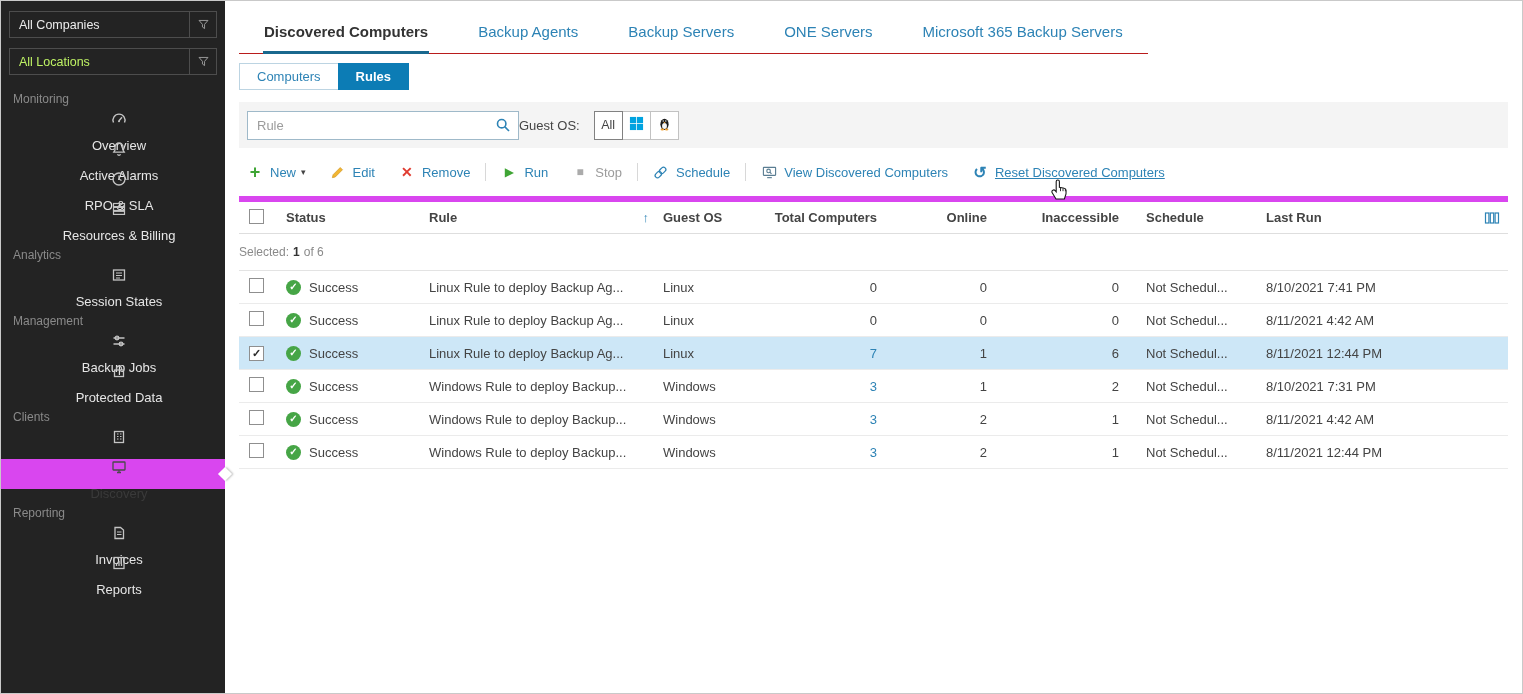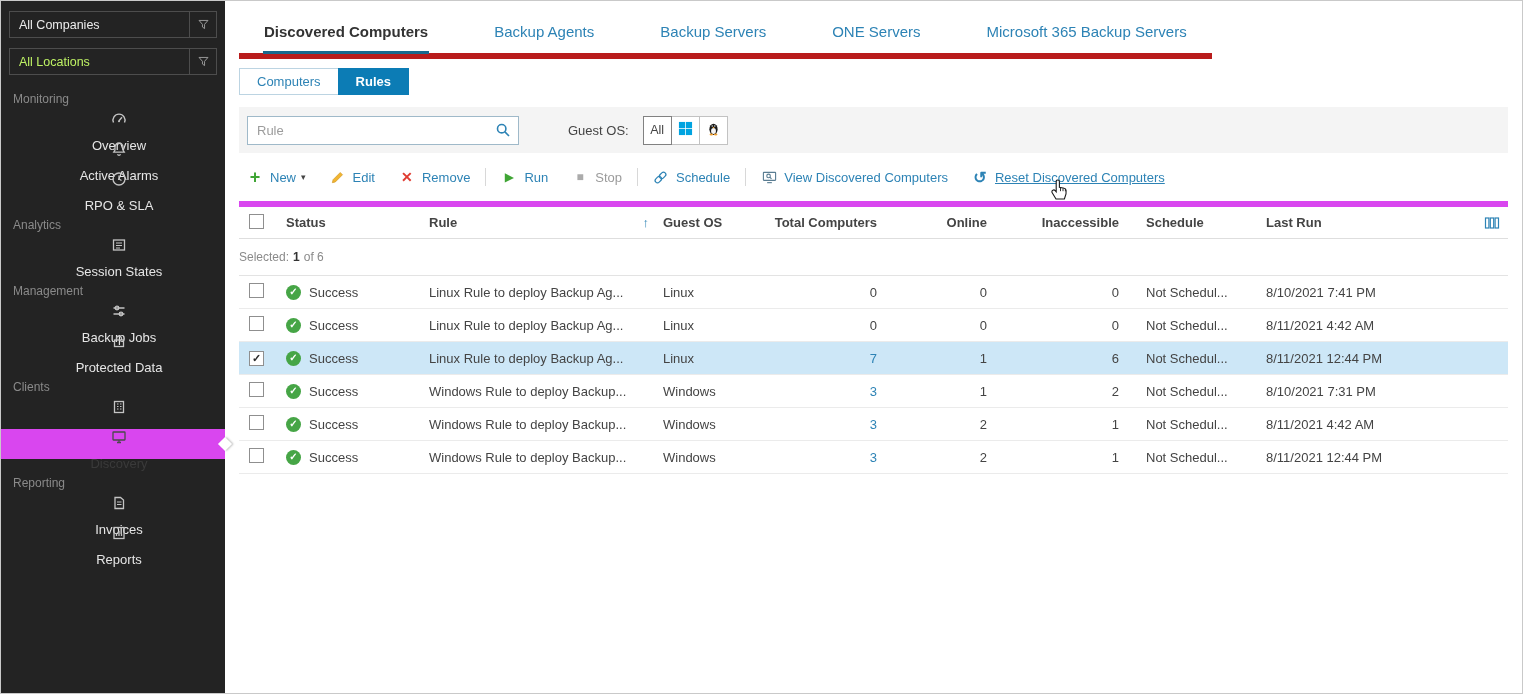--- a/index.html
+++ b/index.html
@@ -21,37 +21,37 @@
   .sb-icon{width:16px;height:16px;color:#c4c4c4;flex:none;display:inline-flex;}
   .sb-icon svg{width:16px;height:16px;}
   .sb-item.active{background:#d946ef;color:#3a3a3a;}
   .sb-item.active .sb-icon{color:#4a4a4a;}
   .sb-item.active::after{content:'';position:absolute;right:-5px;top:50%;width:10px;height:10px;background:#fff;
       transform:translateY(-50%) rotate(45deg);box-shadow:1px -1px 2px rgba(0,0,0,.25);}
 
   
   .main{flex:1;background:#fff;padding:0 14px;position:relative;min-width:0;}
 
-  .tabs{display:inline-flex;margin-top:13px;border-bottom:6px solid #b91c1c;gap:16px;}
+  .tabs{display:inline-flex;margin-top:13px;border-bottom:1px solid #b91c1c;}
   .tab{margin:0 24px;padding:9px 1px 13px;font-size:15px;color:#2d83b5;cursor:pointer;position:relative;white-space:nowrap;}
   .tab.active{color:#333;font-weight:700;}
   .tab.active::after{content:'';position:absolute;left:0;right:0;bottom:-1px;height:3px;background:#19688e;}
 
   .subtabs{display:flex;margin-top:9px;}
   .subtab{height:27px;padding:0 17px;font-size:13px;border:1px solid #bcd4e2;background:#fff;color:#2d83b5;cursor:pointer;
           font-family:"Liberation Sans",sans-serif;margin-right:-1px;}
   .subtab.active{background:#0c7cb5;border-color:#0c7cb5;color:#fff;font-weight:700;}
 
   .filterbar{margin-top:12px;height:46px;background:#f4f4f4;display:flex;align-items:center;padding:0 8px;}
   .searchbox{position:relative;width:272px;height:29px;background:#fff;border:1px solid #9fb9c9;}
   .searchbox input{width:100%;height:100%;border:none;outline:none;padding:0 30px 0 9px;font-size:13px;color:#444;
                    font-family:"Liberation Sans",sans-serif;background:transparent;}
   .searchbox input::placeholder{color:#9c9c9c;}
   .search-ic{position:absolute;right:7px;top:50%;transform:translateY(-50%);width:16px;height:16px;cursor:pointer;}
-  .gos-label{margin-left:49px;font-size:13px;color:#444;}
+  .gos-label{font-size:13px;color:#444;}
   .gos-group{display:flex;margin-left:15px;}
   .gos-btn{width:29px;height:29px;border:1px solid #c2c2c2;background:#fff;display:flex;align-items:center;justify-content:center;
            font-size:12.5px;color:#444;margin-left:-1px;cursor:pointer;font-family:"Liberation Sans",sans-serif;padding:0;}
   .gos-btn.selected{border-color:#818181;position:relative;z-index:1;}
   .gos-btn svg{width:15px;height:15px;}
 
   .toolbar{height:48px;display:flex;align-items:center;}
   .tb-btn{display:flex;align-items:center;gap:7px;color:#2d83b5;font-size:13px;padding:0 12px;cursor:pointer;white-space:nowrap;}
   .tb-btn.first{padding-left:8px;}
   .tb-btn.disabled{color:#9b9b9b;cursor:default;}
@@ -143,20 +143,30 @@
         </div>
         <div class="sb-item">
           <span class="sb-icon">
             <svg viewBox="0 0 16 16" fill="none" stroke="currentColor" stroke-width="1.3">
               <circle cx="8" cy="8" r="6"></circle>
               <path d="M8 4.5V8l2.5 1.5"></path>
             </svg>
           </span>
           <span>RPO &amp; SLA</span>
         </div>
+        <div class="sb-item">
+          <span class="sb-icon">
+            <svg viewBox="0 0 16 16" fill="none" stroke="currentColor" stroke-width="1.2">
+              <rect x="2.5" y="2.5" width="11" height="3.1"></rect>
+              <rect x="2.5" y="6.4" width="11" height="3.1"></rect>
+              <rect x="2.5" y="10.3" width="11" height="3.1"></rect>
+            </svg>
+          </span>
+          <span>Resources &amp; Billing</span>
+        </div>
         <div class="sb-section">Analytics</div>
         <div class="sb-item">
           <span class="sb-icon">
             <svg viewBox="0 0 16 16" fill="none" stroke="currentColor" stroke-width="1.3">
               <rect x="2.5" y="3" width="11" height="10"></rect>
               <path d="M5 6h6M5 8.5h6M5 11h4" stroke-width="1.1"></path>
             </svg>
           </span>
           <span>Session States</span>
         </div>

